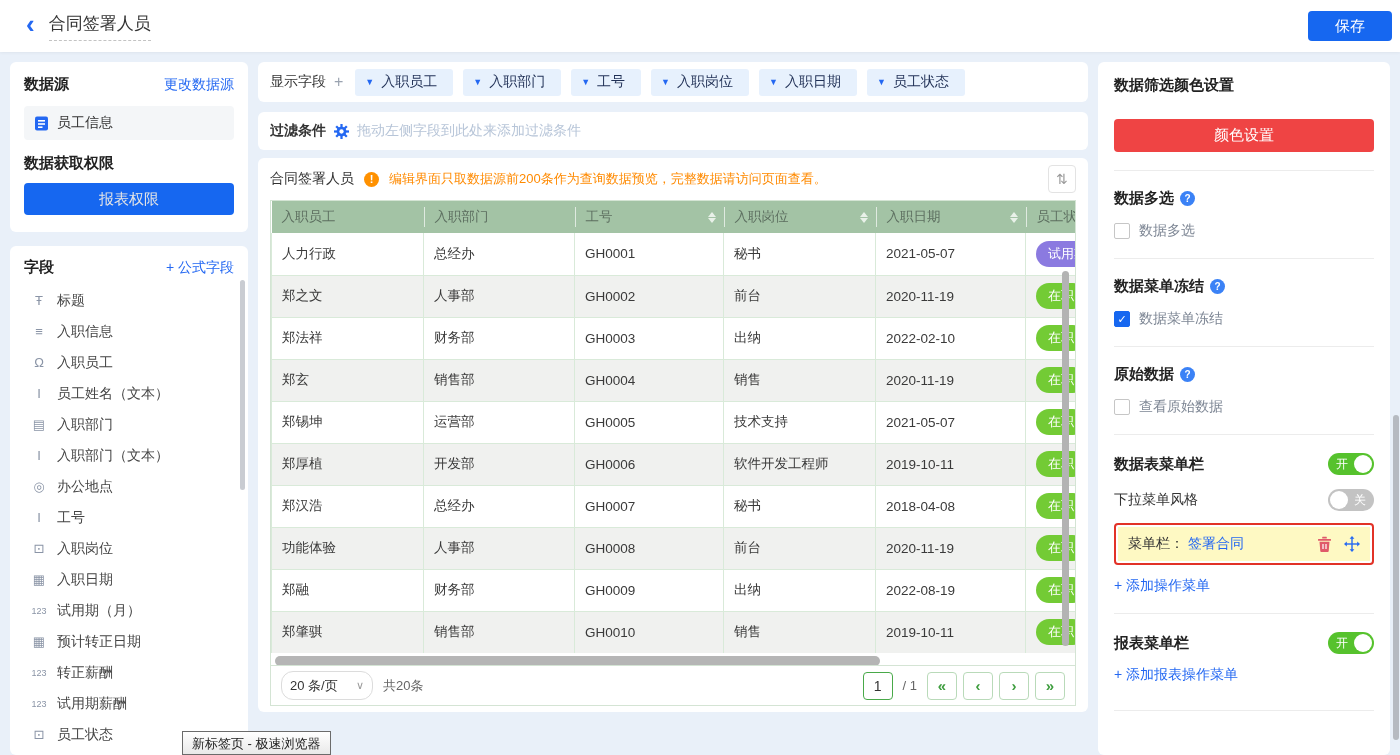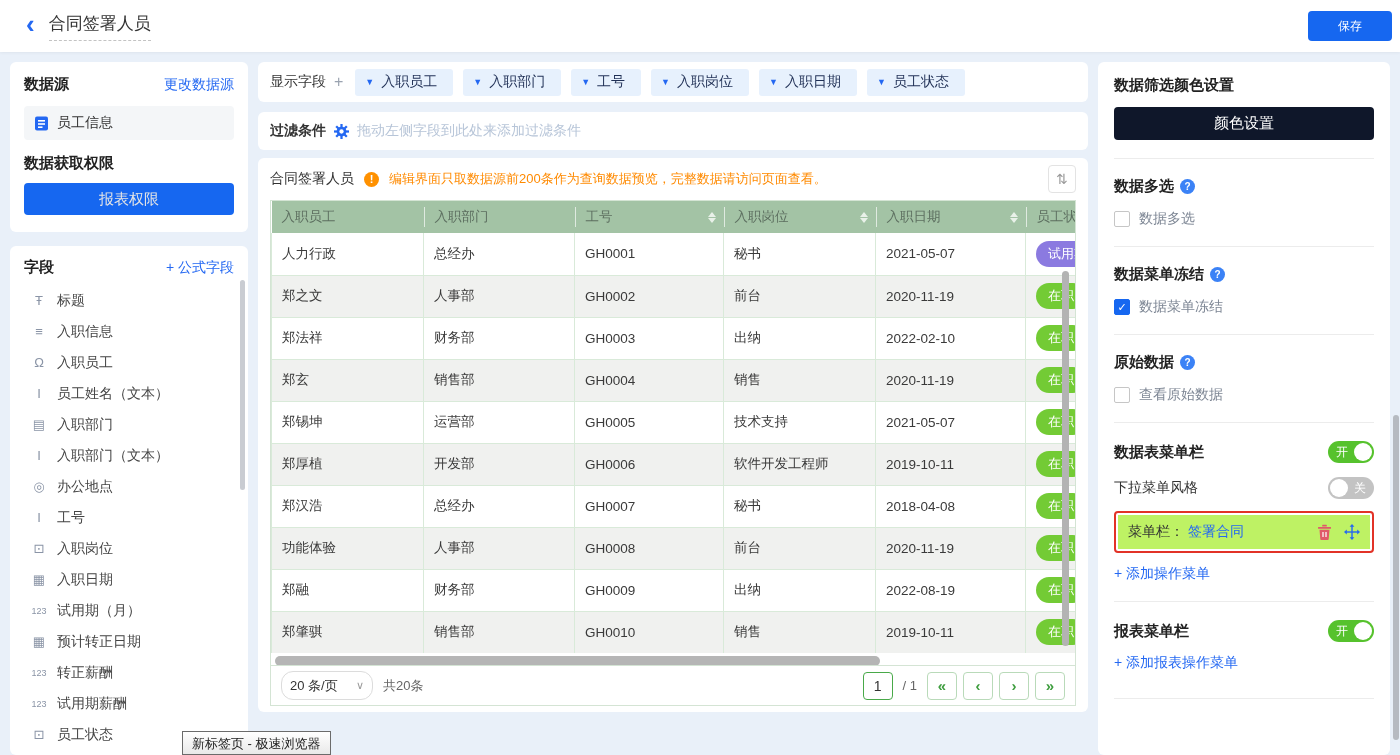--- a/index.html
+++ b/index.html
@@ -9,21 +9,21 @@
     background:#e9f0f9; color:#333; font-size:14px; position:relative;
   }
   .card { background:#fff; border-radius:6px; position:absolute; }
 
   
   #topbar { position:absolute; left:0; top:0; width:1400px; height:52px; background:#fff;
             box-shadow:0 1px 3px rgba(0,0,0,.05); display:flex; align-items:center; z-index:5; }
   #back-btn { color:#2468f2; font-size:26px; font-weight:bold; margin:0 14px 4px 26px; cursor:pointer; line-height:1; }
   #page-title { font-size:17px; color:#333; padding-bottom:5px; border-bottom:1px dashed #c3c3c3; }
   #save-btn { position:absolute; right:8px; top:11px; width:84px; height:30px; background:#1667f0; color:#fff;
-              border:none; border-radius:4px; font-size:12px; cursor:pointer;margin-left:48px; }
+              border:none; border-radius:4px; font-size:15px; cursor:pointer;margin-left:48px; }
 
   
   #ds-card { left:10px; top:62px; width:238px; height:170px; padding:13px 14px; }
   .panel-head { display:flex; justify-content:space-between; align-items:center; }
   .panel-title { font-size:15px; font-weight:bold; color:#222; }
   .blue-link { color:#2468f2; font-size:14px; cursor:pointer; text-decoration:none; }
   #ds-item { margin-top:12px; height:34px; background:#f4f6f8; border-radius:4px; display:flex; align-items:center;
              padding:0 10px; gap:8px; font-size:14px; color:#333; }
   #perm-title { margin-top:14px; font-size:15px; font-weight:bold; color:#222; }
   #perm-btn { margin-top:10px; width:100%; height:32px; background:#1667f0; color:#e5e5e5; border:none;
@@ -89,42 +89,42 @@
                 justify-content:center; font-size:14px; color:#333; }
   #page-total { color:#666; font-size:13px; margin:0 4px; }
   .nav-btn { width:30px; height:28px; border:1px solid #b9dab9; border-radius:4px; background:#fff; color:#3f9e3f;
              font-size:15px; font-weight:bold; display:flex; align-items:center; justify-content:center; cursor:pointer; }
 
   
   #right-card { left:1098px; top:62px; width:292px; height:693px; padding:14px 16px; }
   .r-title { font-size:15px; font-weight:bold; color:#222; display:flex; align-items:center; gap:6px; }
   .q-ic { width:15px; height:15px; border-radius:50%; background:#3b82f6; color:#fff; font-size:10px; font-weight:bold;
           display:inline-flex; align-items:center; justify-content:center; }
-  .r-btn { margin-top:12px; width:100%; height:33px; background:#0f172a; color:#fff; border:none; border-radius:4px;
+  .r-btn { margin-top:24px; width:100%; height:33px; background:#ef4444; color:#fff; border:none; border-radius:4px;
            font-size:15px; cursor:pointer; }
   .divider { height:1px; background:#ececec; margin:18px 0; }
   .cb-row { margin-top:14px; display:flex; align-items:center; gap:9px; cursor:pointer; }
   .cb { width:16px; height:16px; border:1px solid #c6c6c6; border-radius:2px; background:#fff; flex:0 0 16px;
         display:flex; align-items:center; justify-content:center; }
   .cb.checked { background:#1667f0; border-color:#1667f0; color:#fff; font-size:11px; }
   .cb-label { font-size:14px; color:#7d8694; }
   .toggle-row { display:flex; align-items:center; justify-content:space-between; margin-top:4px; }
   .toggle-row + .toggle-row { margin-top:14px; }
   .toggle-label-sub { font-size:14px; color:#333; }
   .switch { width:46px; height:22px; border-radius:11px; position:relative; cursor:pointer; flex:0 0 46px; }
   .switch.on { background:#56c22d; }
   .switch.off { background:#c3c3c3; }
   .switch .txt { position:absolute; top:3px; color:#fff; font-size:12px; }
   .switch.on .txt { left:8px; }
   .switch.off .txt { right:8px; }
   .switch .knob { position:absolute; top:2px; width:18px; height:18px; border-radius:50%; background:#fff; }
   .switch.on .knob { right:2px; }
   .switch.off .knob { left:2px; }
   #menu-item-box { margin-top:12px; border:2px solid #e23227; border-radius:4px; padding:2px; }
-  #menu-item-inner { background:#bef264; display:flex; align-items:center; padding:8px 10px; gap:4px; }
+  #menu-item-inner { background:#fef9c3; display:flex; align-items:center; padding:8px 10px; gap:4px; }
   #menu-item-prefix { font-size:14px; color:#333; }
   #menu-item-name { font-size:14px; color:#2468f2; }
   #menu-item-icons { margin-left:auto; display:flex; gap:12px; align-items:center; }
   .add-link { display:inline-block; margin-top:12px; font-size:14px; color:#2468f2; cursor:pointer; }
 
   
   #win-scrollbar { position:absolute; right:1px; top:415px; width:6px; height:325px; background:#b6bac1; border-radius:3px; z-index:9; }
   #browser-tooltip { position:absolute; left:182px; top:731px; height:24px; padding:3px 9px; background:linear-gradient(#ffffff,#e9e9e9);
                      border:1px solid #6b6b6b; font-size:13px; color:#222; z-index:20; white-space:nowrap; }
 </style>

